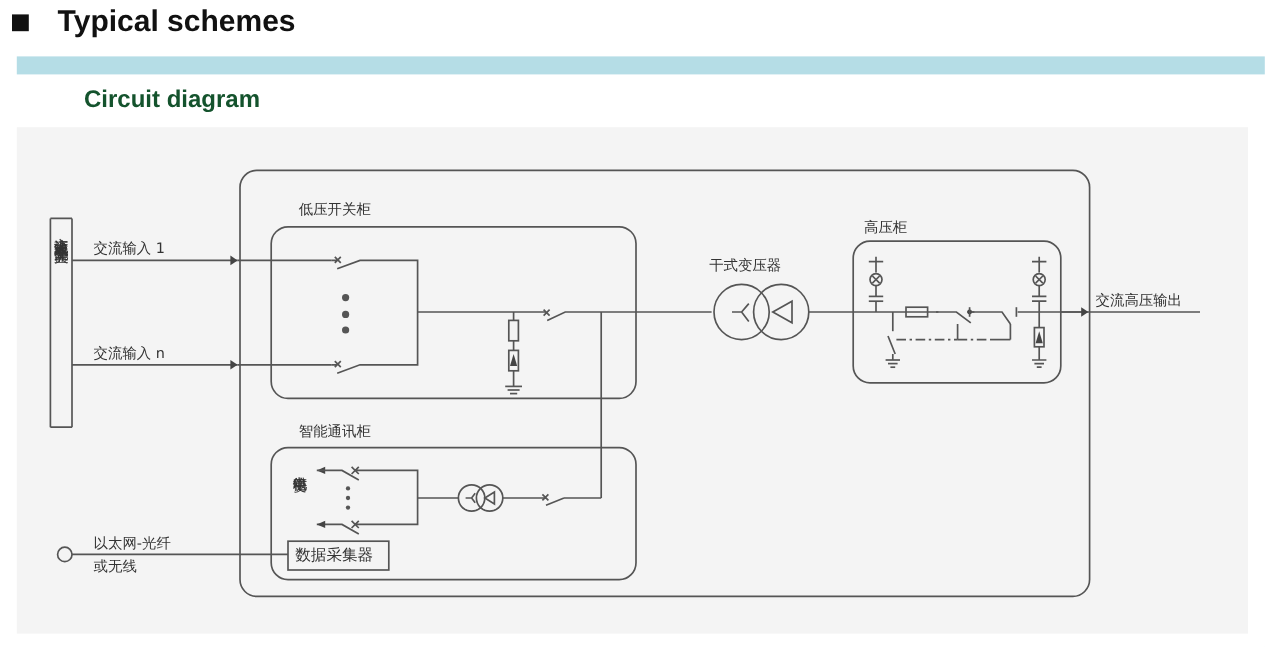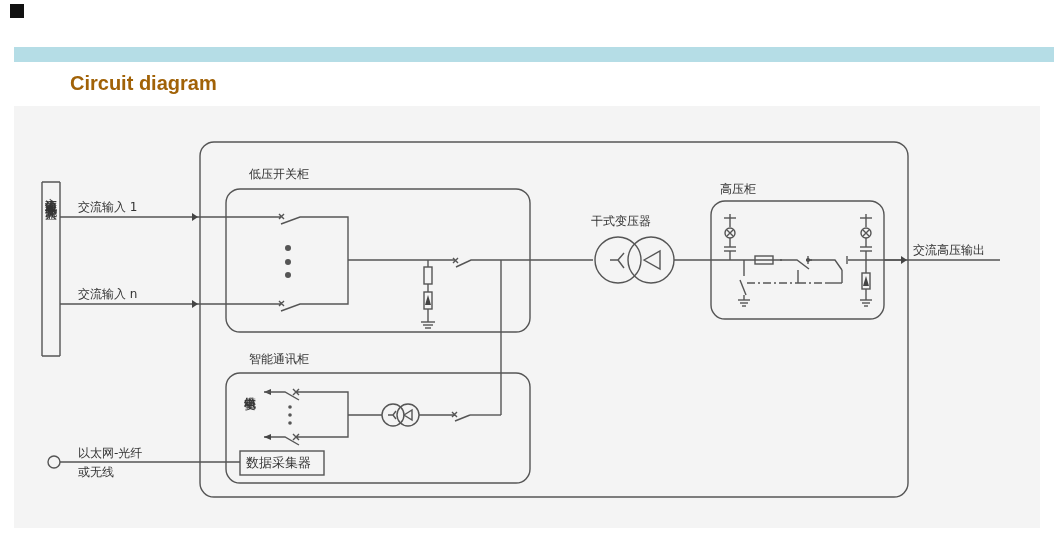--- a/index.html
+++ b/index.html
@@ -1,31 +1,32 @@
 <!DOCTYPE html>
 <html><head>
 <meta charset="utf-8">
 <style>
   html, body { margin:0; padding:0; background:#ffffff; }
   body { width:1054px; height:539px; position:relative; overflow:hidden; font-family:"Liberation Sans", sans-serif; }
   .section-title { position:absolute; left:8px; top:4px; font-size:25px; font-weight:bold; color:#111; display:flex; align-items:center; }
   .section-title .bullet { display:inline-block; width:14px; height:14px; background:#111; margin-right:24px; margin-left:2px; }
   .accent-bar { position:absolute; left:14px; top:47px; width:1040px; height:15px; background:#b5dde6; }
-  .sub-title { position:absolute; left:70px; top:72px; font-size:20px; font-weight:bold; color:#a16207; }
+  .sub-title { position:absolute; left:70px; top:72px; font-size:20px; font-weight:bold; color:#14532d; }
   .panel { position:absolute; left:14px; top:106px; width:1026px; height:422px; background:#f4f4f4; }
   svg { position:absolute; left:0; top:0; }
   .lbl { font-family:"DejaVu Sans", sans-serif; font-size:12px; fill:#333; }
   .ln { stroke:#555; stroke-width:1.4; fill:none; }
   .box { stroke:#555; stroke-width:1.4; fill:none; }
 </style>
 </head>
 <body>
 
 <div class="section-title">
   <span class="bullet"></span>
+  <span>Typical schemes</span>
 </div>
 <div class="accent-bar"></div>
 <div class="sub-title">Circuit diagram</div>
 <div class="panel"></div>
 
 <svg width="1054" height="539">
 
   <rect class="box" x="200" y="142" width="708" height="355" rx="14"></rect>
 
   <g>

